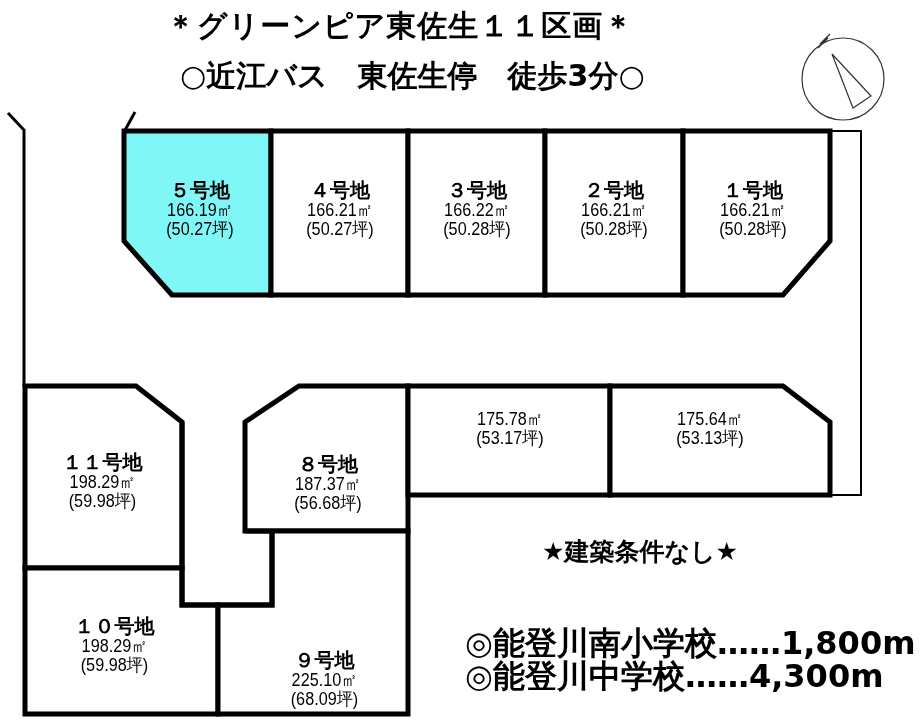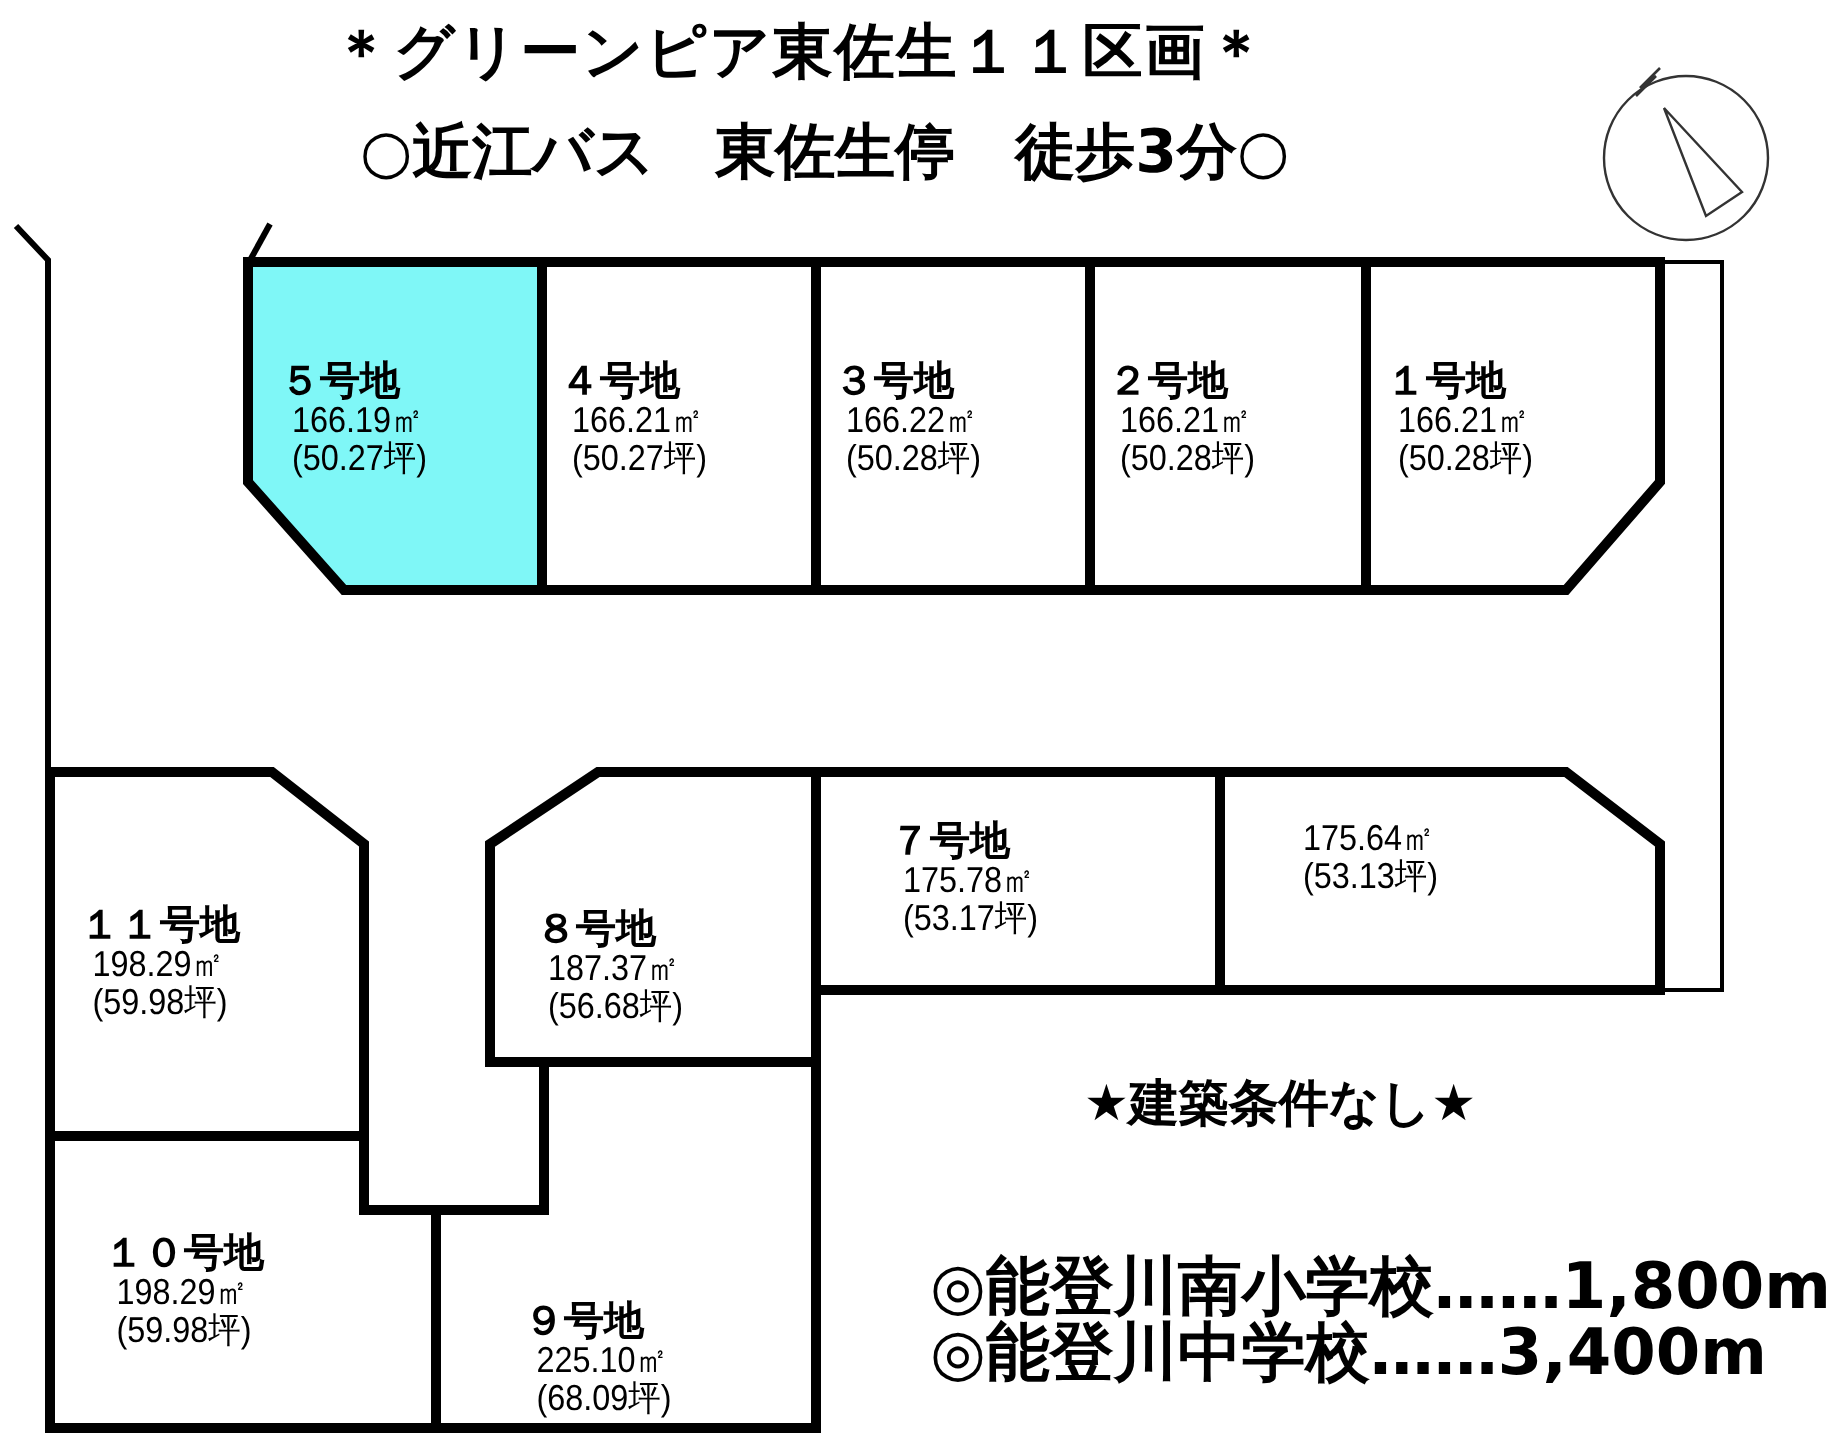--- a/index.html
+++ b/index.html
@@ -3,21 +3,21 @@
 <meta charset="utf-8">
 <style>
   html, body { margin: 0; padding: 0; background: #ffffff; }
   body { width: 920px; height: 722px; position: relative; overflow: hidden;
          font-family: "DejaVu Sans", "Liberation Sans", sans-serif; color: #000; }
   svg.map { position: absolute; left: 0; top: 0; }
   .title { position: absolute; left: 120px; top: 6px; width: 560px; text-align: center;
            font-size: 30px; font-weight: bold; letter-spacing: 1px; white-space: nowrap; }
   .subtitle { position: absolute; left: 180px; top: 56px; width: 520px; 
               font-size: 30px; font-weight: bold; white-space: nowrap; }
-  .lot-label { position: absolute; text-align: left; line-height: 1.05; }
+  .lot-label { position: absolute; text-align: center; line-height: 1.05; }
   .lot-label .num { font-size: 20px; font-weight: bold; display: block; }
   .lot-label .sqm, .lot-label .tsubo { font-family: "Liberation Sans Narrow", "Liberation Sans", sans-serif;
            font-size: 18px; display: block; transform: scaleX(0.9); }
   .note { position: absolute; left: 480px; top: 535px; width: 320px; text-align: center;
           font-size: 25px; font-weight: bold; white-space: nowrap; }
   .school { position: absolute; left: 465px; font-size: 32px; font-weight: bold; white-space: nowrap; }
 </style>
 </head>
 <body>
 
@@ -82,21 +82,20 @@
   <span class="num">１号地</span>
   <span class="sqm">166.21㎡</span>
   <span class="tsubo">(50.28坪)</span>
 </div>
 <div class="lot-label" style="left:268px; top:425px; width:120px;margin-top:29px;">
   <span class="num">８号地</span>
   <span class="sqm">187.37㎡</span>
   <span class="tsubo">(56.68坪)</span>
 </div>
 <div class="lot-label" style="left:445px; top:410px; width:130px;">
-  <span class="num">７号地</span>
   <span class="sqm">175.78㎡</span>
   <span class="tsubo">(53.17坪)</span>
 </div>
 <div class="lot-label" style="left:645px; top:410px; width:130px;">
   <span class="sqm">175.64㎡</span>
   <span class="tsubo">(53.13坪)</span>
 </div>
 <div class="lot-label" style="left:40px; top:452px; width:125px;">
   <span class="num">１１号地</span>
   <span class="sqm">198.29㎡</span>
@@ -108,13 +107,13 @@
   <span class="tsubo">(59.98坪)</span>
 </div>
 <div class="lot-label" style="left:262px; top:606px; width:125px;margin-top:44px;">
   <span class="num">９号地</span>
   <span class="sqm">225.10㎡</span>
   <span class="tsubo">(68.09坪)</span>
 </div>
 
 <div class="note">★建築条件なし★</div>
 <div class="school" style="top:622px;">◎能登川南小学校……1,800m</div>
-<div class="school" style="top:655px;">◎能登川中学校……3,400m</div>
+<div class="school" style="top:655px;">◎能登川中学校……4,300m</div>
 
 </body></html>

